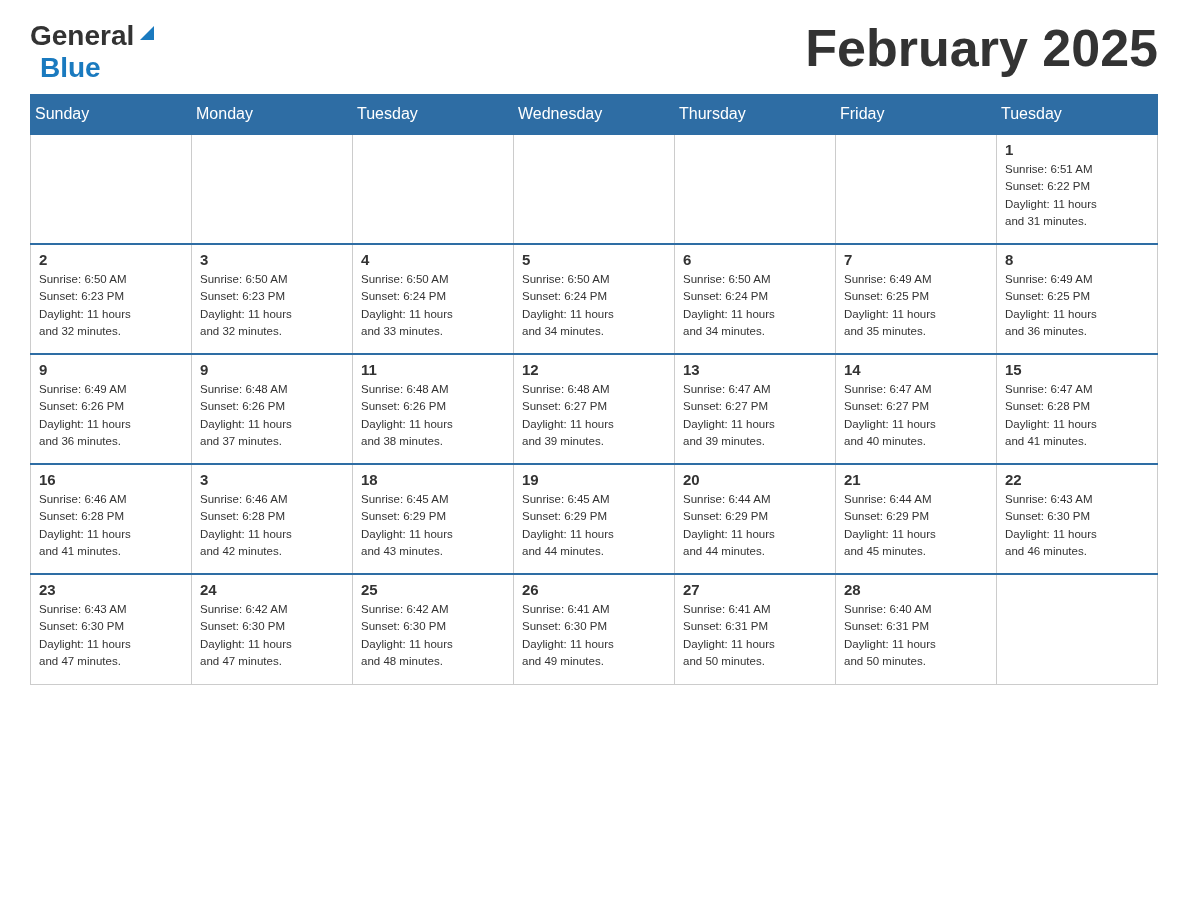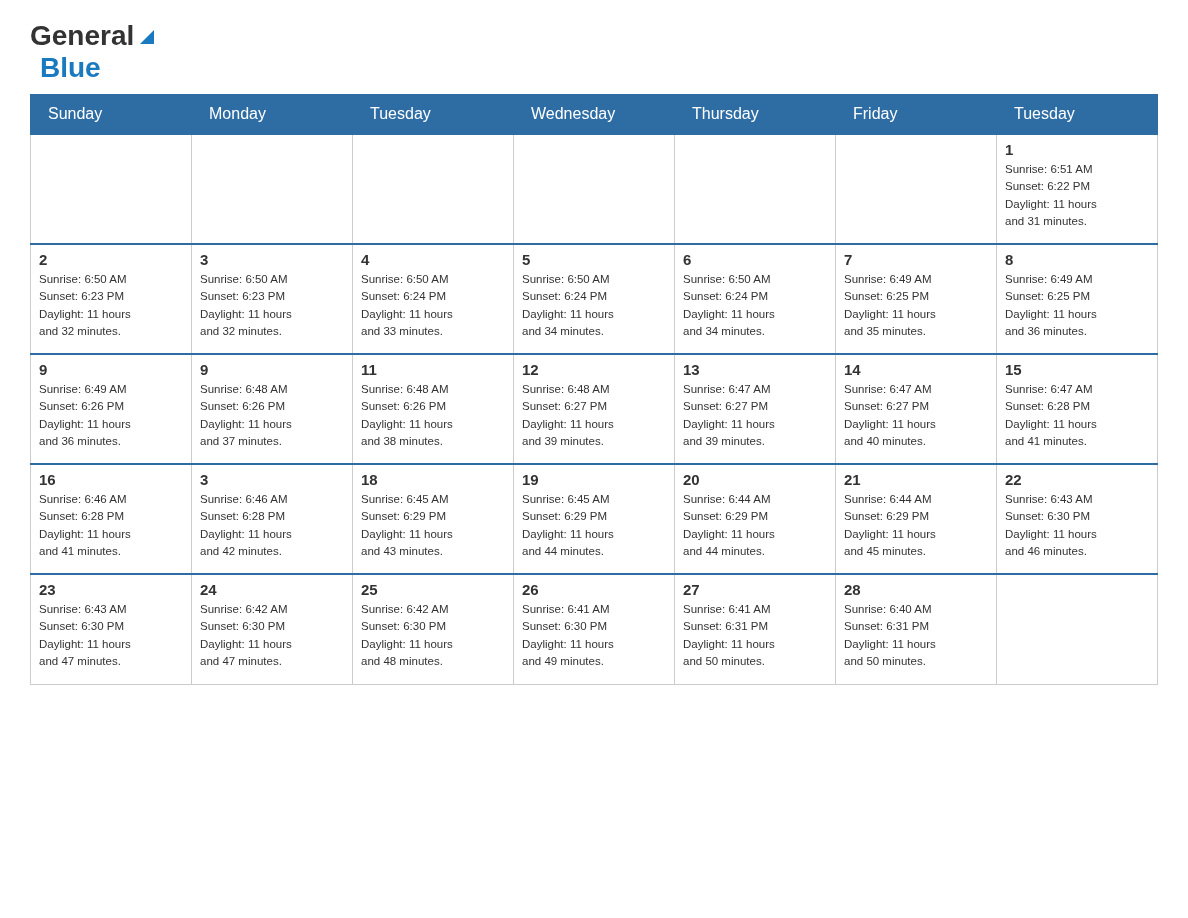--- a/index.html
+++ b/index.html
@@ -16,21 +16,20 @@
       align-items: flex-start;
       margin-bottom: 10px;
     }
     .logo {
       display: flex;
       flex-direction: column;
       align-items: flex-start;
     }
     .logo-row {
       display: flex;
-      align-items: center;
     }
     .title-block {
       text-align: right;
     }
     .title-block h1 {
       font-size: 52px;
       font-weight: bold;
       color: #333;
       line-height: 1.1;
     }
@@ -40,21 +39,21 @@
       color: #333;
     }
     .calendar {
       width: 100%;
       border-collapse: collapse;
       margin-top: 10px;
     }
     .calendar th {
       background-color: #2e6da4;
       color: #fff;
-      padding: 10px 17px;
+      padding: 10px 4px;
       font-size: 16px;
       font-weight: normal;
       text-align: left;
       border: 1px solid #2e6da4;
     }
     .calendar td {
       vertical-align: top;
       border: 1px solid #ccc;
       padding: 6px 8px;
       width: calc(100% / 7);
@@ -90,20 +89,21 @@
   <div class="logo">
     <div class="logo-row">
       <span style="font-size:28px;font-weight:bold;color:#333;">General</span>
       <svg width="22" height="22" viewBox="0 0 22 22" style="margin-left:2px;margin-top:2px;">
         <polygon points="4,18 18,4 18,18" fill="#1a7abf"></polygon>
       </svg>
     </div>
     <span style="font-size:28px;font-weight:bold;color:#1a7abf;margin-left:10px;">Blue</span>
   </div>
   <div class="title-block">
+    <h1>February 2025</h1>
   </div>
 </div>
 
 <table class="calendar">
   <thead>
     <tr>
     <th>Sunday</th>
         <th>Monday</th>
         <th>Tuesday</th>
         <th>Wednesday</th>

